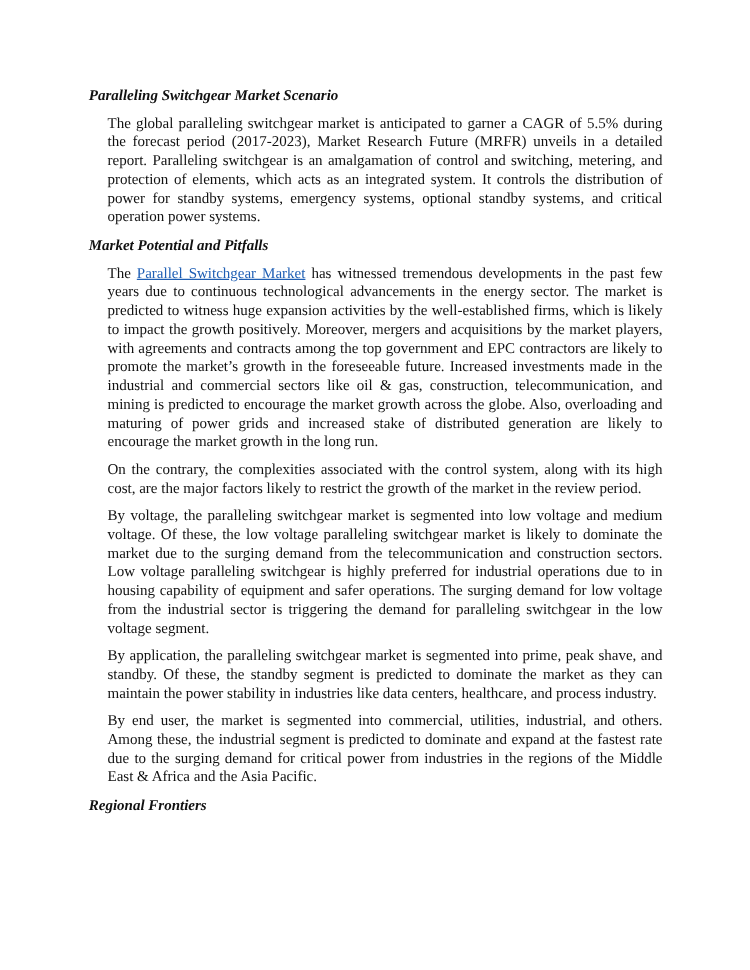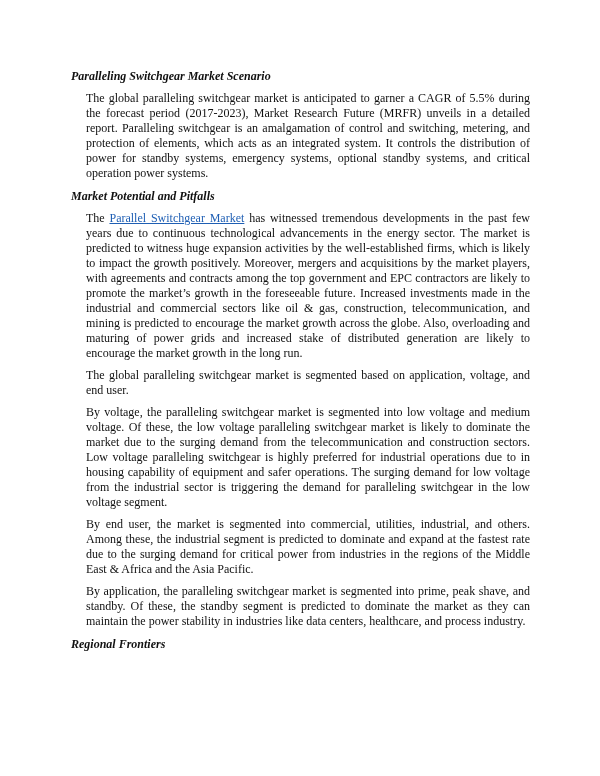--- a/index.html
+++ b/index.html
@@ -43,21 +43,21 @@
 </head>
 <body>
 
 <div class="page">
 
   <div class="heading">Paralleling Switchgear Market Scenario</div>
   <p class="para">The global paralleling switchgear market is anticipated to garner a CAGR of 5.5% during the forecast period (2017-2023), Market Research Future (MRFR) unveils in a detailed report. Paralleling switchgear is an amalgamation of control and switching, metering, and protection of elements, which acts as an integrated system. It controls the distribution of power for standby systems, emergency systems, optional standby systems, and critical operation power systems.</p>
 
   <div class="heading">Market Potential and Pitfalls</div>
   <p class="para"><span>The </span><a class="link">Parallel Switchgear Market</a><span> has witnessed tremendous developments in the past few years due to continuous technological advancements in the energy sector. The market is predicted to witness huge expansion activities by the well-established firms, which is likely to impact the growth positively. Moreover, mergers and acquisitions by the market players, with agreements and contracts among the top government and EPC contractors are likely to promote the market’s growth in the foreseeable future. Increased investments made in the industrial and commercial sectors like oil &amp; gas, construction, telecommunication, and mining is predicted to encourage the market growth across the globe. Also, overloading and maturing of power grids and increased stake of distributed generation are likely to encourage the market growth in the long run.</span></p>
+  <p class="para">On the contrary, the complexities associated with the control system, along with its high cost, are the major factors likely to restrict the growth of the market in the review period.</p>
 
-  <p class="para">The global paralleling switchgear market is segmented based on application, voltage, and end user.</p>
   <p class="para">By voltage, the paralleling switchgear market is segmented into low voltage and medium voltage. Of these, the low voltage paralleling switchgear market is likely to dominate the market due to the surging demand from the telecommunication and construction sectors. Low voltage paralleling switchgear is highly preferred for industrial operations due to in housing capability of equipment and safer operations. The surging demand for low voltage from the industrial sector is triggering the demand for paralleling switchgear in the low voltage segment.</p>
+  <p class="para">By application, the paralleling switchgear market is segmented into prime, peak shave, and standby. Of these, the standby segment is predicted to dominate the market as they can maintain the power stability in industries like data centers, healthcare, and process industry.</p>
   <p class="para">By end user, the market is segmented into commercial, utilities, industrial, and others. Among these, the industrial segment is predicted to dominate and expand at the fastest rate due to the surging demand for critical power from industries in the regions of the Middle East &amp; Africa and the Asia Pacific.</p>
-  <p class="para">By application, the paralleling switchgear market is segmented into prime, peak shave, and standby. Of these, the standby segment is predicted to dominate the market as they can maintain the power stability in industries like data centers, healthcare, and process industry.</p>
 
   <div class="heading">Regional Frontiers</div>
 
 </div>
 
 </body></html>

